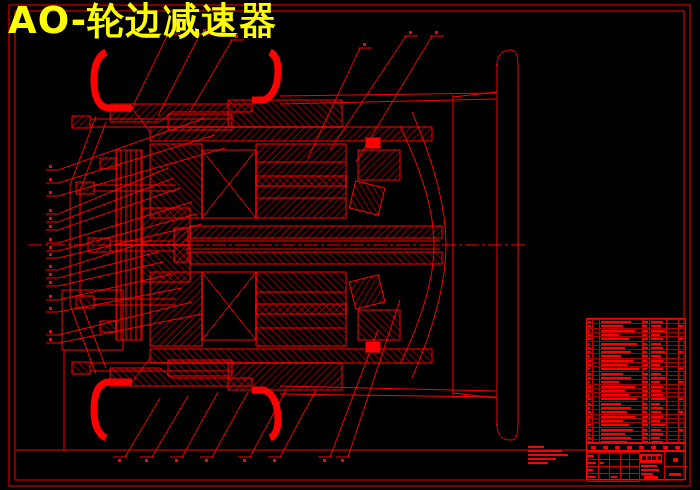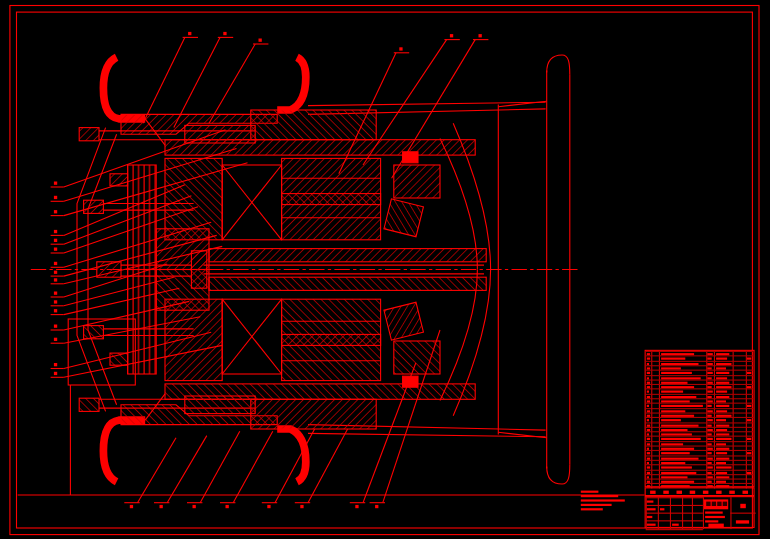--- a/index.html
+++ b/index.html
@@ -22,20 +22,21 @@
   .hl{position:absolute;background:#f00;}
   .hl .dark{position:absolute;background:#300;height:4px;}
   .technote{position:absolute;left:528px;top:446px;width:60px;z-index:20;}
   .technote .blk{position:relative;display:block;margin-bottom:2px;}
 </style>
 </head>
 <body>
 
 <div class="sheet">
 
+  <div class="drawing-title">AO-轮边减速器</div>
 
   <svg width="700" height="490" viewBox="0 0 700 490">
     <defs>
       <pattern id="h1" width="5" height="5" patternUnits="userSpaceOnUse" patternTransform="rotate(45)">
         <line x1="0" y1="0" x2="0" y2="5" stroke="#d00000" stroke-width="1.3"></line>
       </pattern>
       <pattern id="h2" width="5" height="5" patternUnits="userSpaceOnUse" patternTransform="rotate(-45)">
         <line x1="0" y1="0" x2="0" y2="5" stroke="#d00000" stroke-width="1.3"></line>
       </pattern>
       <pattern id="hv" width="5" height="5" patternUnits="userSpaceOnUse">

